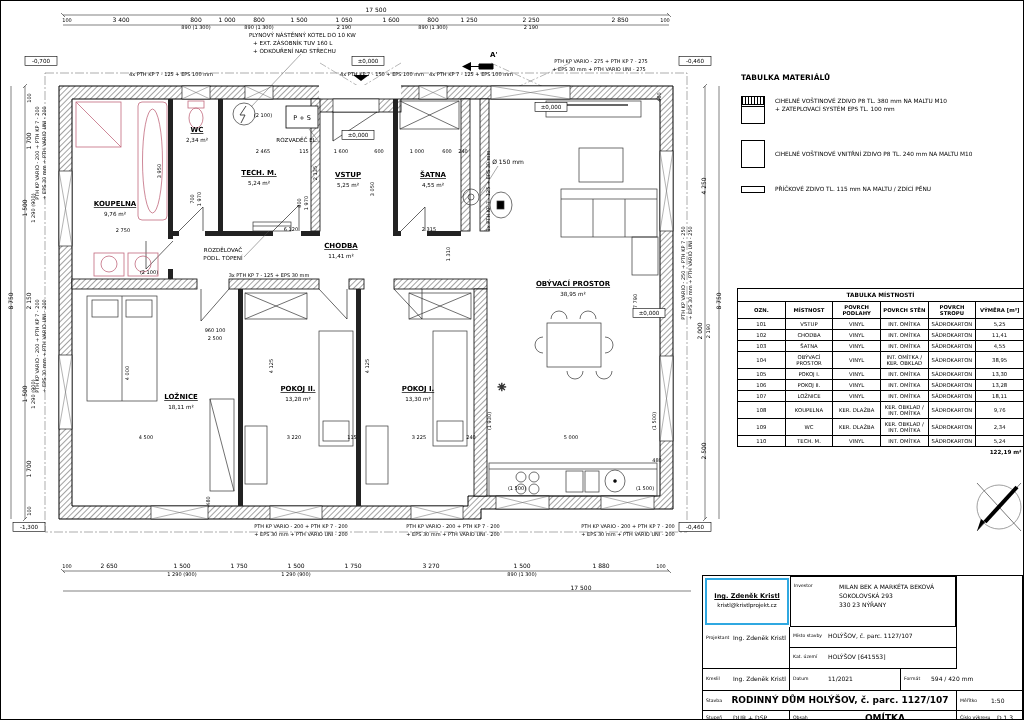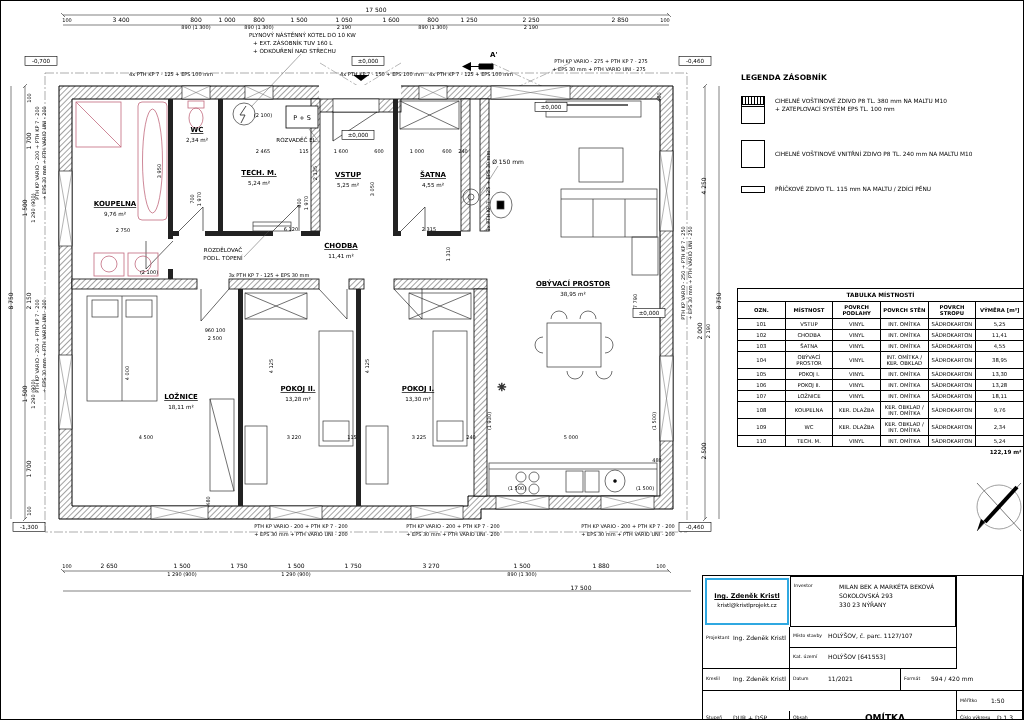--- a/index.html
+++ b/index.html
@@ -437,21 +437,21 @@
   <g>
     <circle cx="998" cy="506" r="22" fill="none" stroke="#888" stroke-width="0.8"></circle>
     <line x1="976" y1="482" x2="1020" y2="530" stroke="#555" stroke-width="0.8"></line>
     <line x1="1020" y1="482" x2="976" y2="530" stroke="#555" stroke-width="0.8"></line>
     <line x1="1016" y1="486" x2="984" y2="521" stroke="#000" stroke-width="4"></line>
     <path d="M984,521 l-8,9 4,-12 Z" fill="#000"></path>
   </g>
 </svg>
 
 <div id="legend" class="abs">
-  <div class="ltitle">LEGENDA ZÁSOBNÍK</div>
+  <div class="ltitle">TABULKA MATERIÁLŮ</div>
   <div class="litem">
     <div class="sw sw1"></div>
     <div class="ltxt">
       <div>CIHELNÉ VOŠTINOVÉ ZDIVO P8 TL. 380 mm NA MALTU M10</div>
       <div>+ ZATEPLOVACÍ SYSTÉM EPS TL. 100 mm</div>
     </div>
   </div>
   <div class="litem">
     <div class="sw"></div>
     <div class="ltxt" style="padding-top:10px;">CIHELNÉ VOŠTINOVÉ VNITŘNÍ ZDIVO P8 TL. 240 mm NA MALTU M10</div>
@@ -599,20 +599,24 @@
     <span class="val abs" style="left:30px;top:6px;">Ing. Zdeněk Kristl</span>
   </div>
   <div class="cell bline" style="left:87px;top:93px;width:110px;height:22px;">
     <span class="lab abs" style="left:3px;top:7px;">Datum</span>
     <span class="val abs" style="left:38px;top:6px;">11/2021</span>
   </div>
   <div class="cell bline" style="left:197px;top:93px;width:122px;height:22px;border-left:1px solid #000;">
     <span class="lab abs" style="left:3px;top:7px;">Formát</span>
     <span class="val abs" style="left:30px;top:6px;">594 / 420 mm</span>
   </div>
+  <div class="cell bline" style="left:0;top:115px;width:253px;height:20px;">
+    <span class="lab abs" style="left:3px;top:7px;">Stavba</span>
+    <div class="big abs" style="left:24px;top:4px;width:226px;">RODINNÝ DŮM HOLÝŠOV, č. parc. 1127/107</div>
+  </div>
   <div class="cell bline" style="left:253px;top:115px;width:66px;height:20px;border-left:1px solid #000;">
     <span class="lab abs" style="left:3px;top:7px;">Měřítko</span>
     <span class="val abs" style="left:34px;top:6px;">1:50</span>
   </div>
   <div class="cell rline" style="left:0;top:135px;width:87px;height:14px;">
     <span class="lab abs" style="left:3px;top:4px;">Stupeň</span>
     <span class="val abs" style="left:30px;top:3px;">DUR + DSP</span>
   </div>
   <div class="cell" style="left:87px;top:135px;width:166px;height:14px;">
     <span class="lab abs" style="left:3px;top:4px;">Obsah</span>

